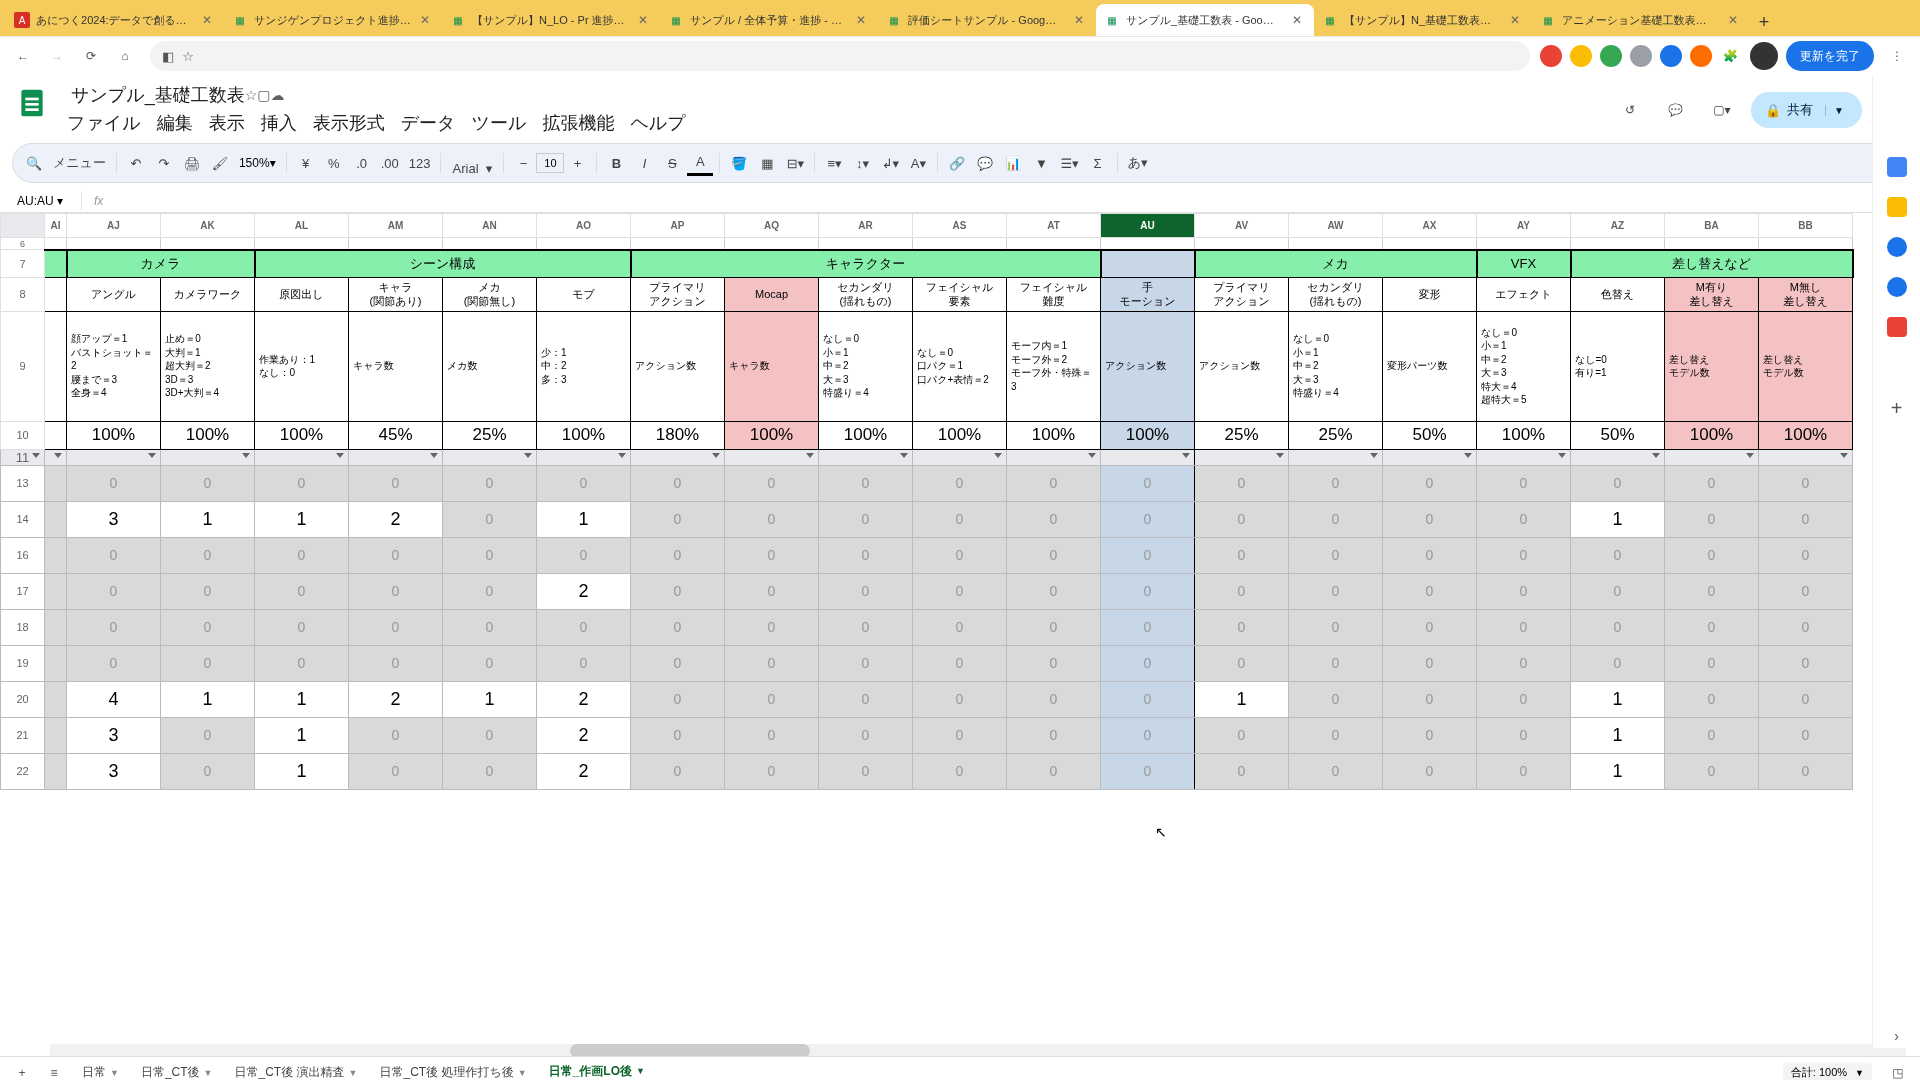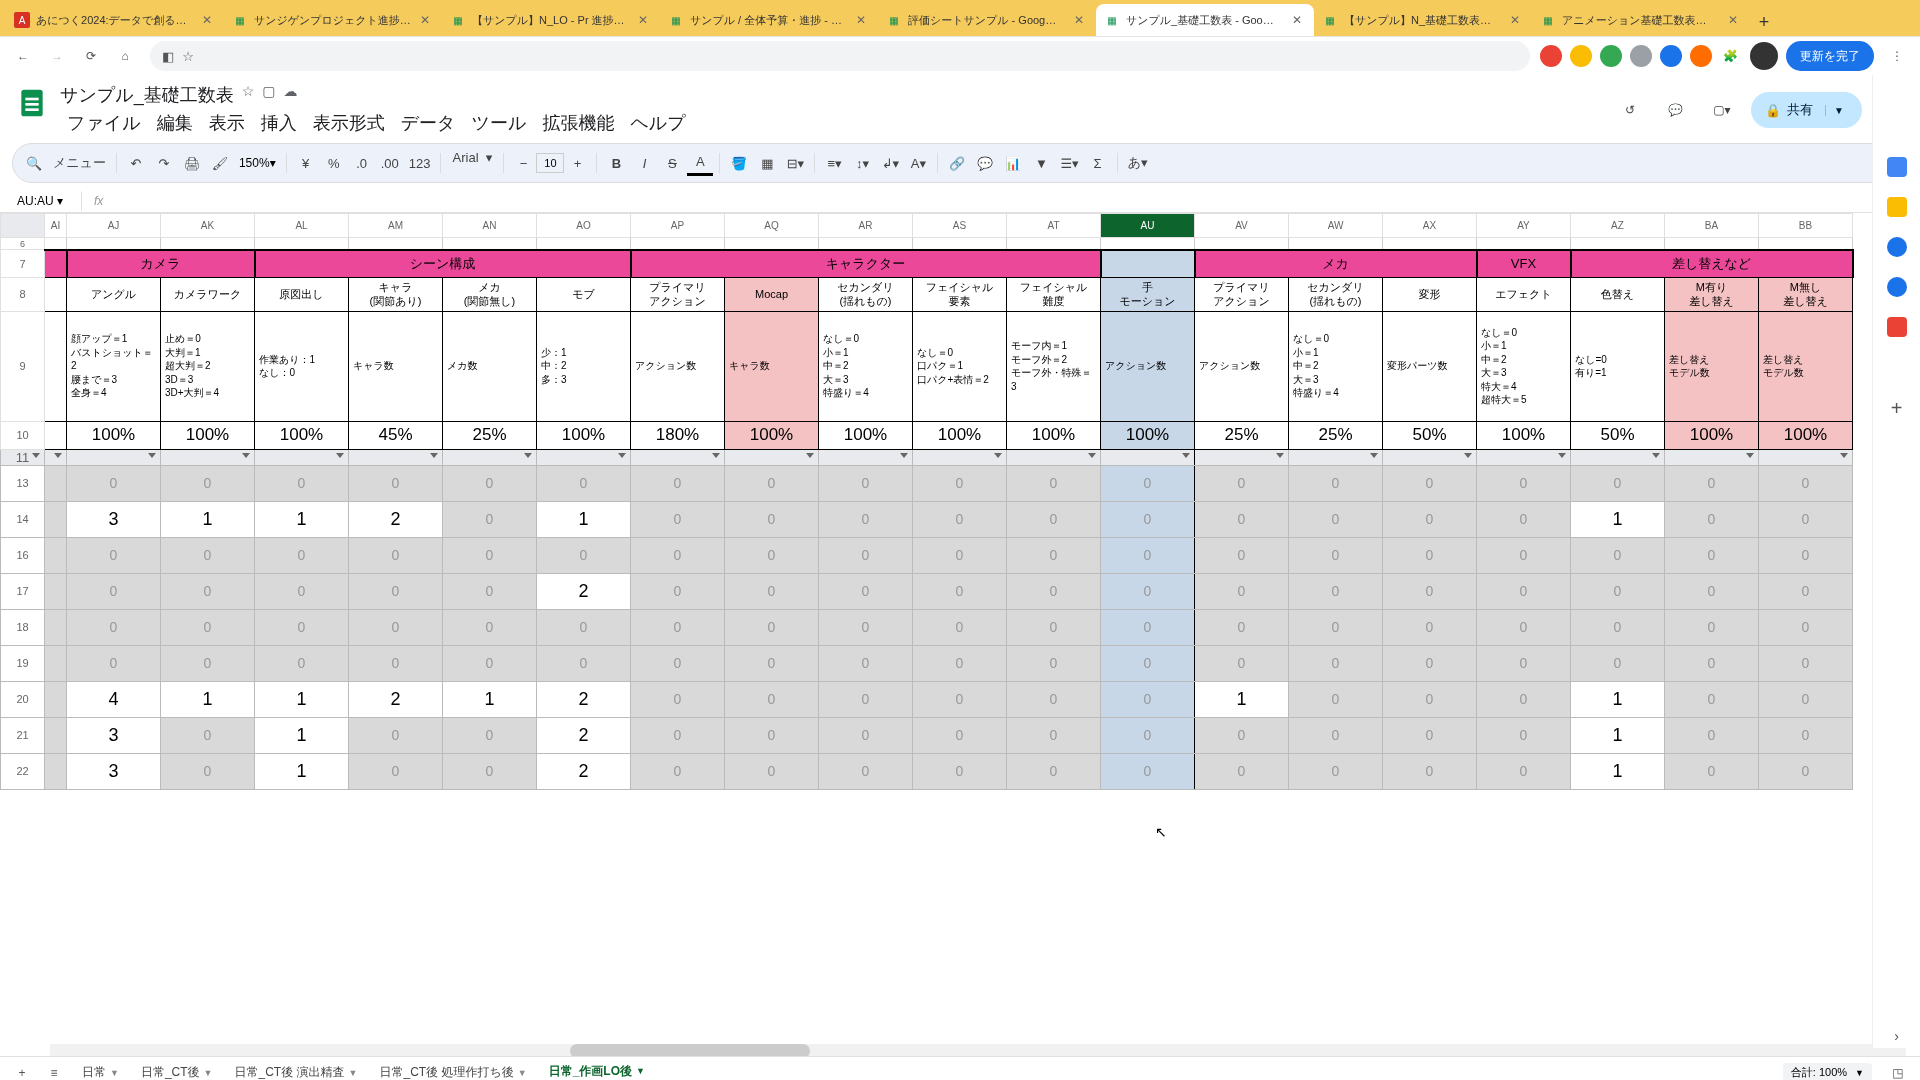--- a/index.html
+++ b/index.html
@@ -23,55 +23,55 @@
 .ext-icons { display:flex; gap:8px; align-items:center; }
 .ext-icon { width:22px; height:22px; border-radius:50%; display:flex; align-items:center; justify-content:center; font-size:12px; }
 .update-btn { background:#1a73e8; color:#fff; padding:0 14px; height:30px; border-radius:15px; font-size:12px; display:flex; align-items:center; }
 .avatar { width:28px; height:28px; border-radius:50%; background:#333; }
 
 
 .sheets-header { display:flex; padding:8px 12px 0; gap:8px; }
 .sheets-logo { width:40px; height:40px; display:flex; align-items:center; justify-content:center; }
 .sheets-logo svg { width:32px; height:32px; }
 .doc-info { flex:1; }
-.doc-title-row { display:flex; align-items:flex-start; gap:8px; font-size:18px; color:#202124; }
+.doc-title-row { display:flex; align-items:center; font-size:18px; color:#202124;margin-left:11px; }
 .doc-title-row .star,.doc-title-row .folder,.doc-title-row .cloud { color:#5f6368; font-size:14px; }
 .menus { display:flex; gap:2px; font-size:18px; color:#202124; margin-top:2px; }
 .menus span { padding:2px 7px; }
 .header-right { display:flex; align-items:center; gap:12px; }
 .header-icon { width:34px; height:34px; display:flex; align-items:center; justify-content:center; color:#444; }
 .share-btn { display:flex; align-items:center; background:#c2e7ff; border-radius:20px; height:36px; padding:0 18px 0 14px; gap:6px; font-size:13px; color:#001d35; }
 .share-btn .drop { padding-left:8px; margin-left:6px; border-left:1px solid rgba(0,0,0,.2); font-size:10px; }
 .profile { width:34px; height:34px; border-radius:50%; background:#444; }
 
 
 .toolbar { height:40px; border:1px solid #dadce0; border-radius:24px; margin:6px 12px; display:flex; align-items:center; padding:0 8px; gap:2px; background:#edf2fa; }
 .tb-btn { min-width:26px; height:26px; display:flex; align-items:center; justify-content:center; color:#444; font-size:13px; padding:0 4px; }
 .tb-sep { width:1px; height:20px; background:#dadce0; margin:0 4px; }
 .zoom-box { display:flex; align-items:center; font-size:12px; padding:0 4px; }
-.font-name { display:flex; align-items:flex-start; min-width:50px; }
+.font-name { display:flex; align-items:flex-end; min-width:50px; }
 .font-size-box { display:flex; align-items:center; gap:0; }
 .font-size-box .minus,.font-size-box .plus { width:20px; text-align:center; }
 .font-size-box .val { width:28px; height:20px; border:1px solid #ccc; text-align:center; line-height:18px; font-size:11px; }
 
 
 .formula-bar { display:flex; align-items:center; height:24px; border-bottom:1px solid #e0e0e0; padding:0 12px; gap:8px; font-size:12px; }
 .name-box { width:70px; border:1px solid transparent; border-right:1px solid #e0e0e0; padding:2px 4px; margin-right:4px; }
 .fx-icon { color:#999; font-style:italic; }
 
 
 .sheet-area { display:flex; height:calc(1080px - 75px - 60px - 46px - 24px - 32px); position:relative; }
 .sheet-scroll { overflow:hidden; position:relative; flex:1; }
 table.grid { border-collapse:collapse; table-layout:fixed; }
-.colhead th { height:24px; background:#fff; border:1px solid #e0e0e0; font-size:10px; color:#666; font-weight:normal; position:sticky; top:0; }
+.colhead th { height:24px; background:#fff; border:1px solid #e0e0e0; font-size:10px; color:#666; font-weight:bold; position:sticky; top:0; }
 .colhead th.selcol { background:#0d652d; color:#fff; }
 .rowhead { width:44px; background:#fff; border:1px solid #e0e0e0; font-size:11px; color:#666; text-align:center; position:sticky; left:0; }
 .rowhead.hdr { background:#e8eaed; }
 td { border:1px solid #ccc; height:28px; text-align:center; font-size:14px; vertical-align:middle; }
-td.section { background:#ec4899; font-size:13px; border:1px solid #000; }
+td.section { background:#86efac; font-size:13px; border:1px solid #000; }
 td.subhead { background:#fff; font-size:11px; line-height:1.3; padding:2px; border:1px solid #000; }
 td.subhead.pink { background:#f4c2c2; }
 td.desc { font-size:10px; text-align:left; padding:2px 4px; line-height:1.35; border:1px solid #000; vertical-align:middle; white-space:pre-line; }
 td.desc.pink { background:#f4c2c2; }
 td.pct { font-size:17px; font-weight:400; border:1px solid #000; }
 td.pct.pink { background:#f4c2c2; }
 tr.filterrow td { height:14px; background:#e8eaed; border:1px solid #bbb; position:relative; }
 tr.filterrow td::after { content:""; position:absolute; right:4px; top:3px; border-left:4px solid transparent; border-right:4px solid transparent; border-top:5px solid #666; }
 td.gray { background:#d9d9d9; color:#999; }
 td.white { background:#fff; font-size:18px; }

